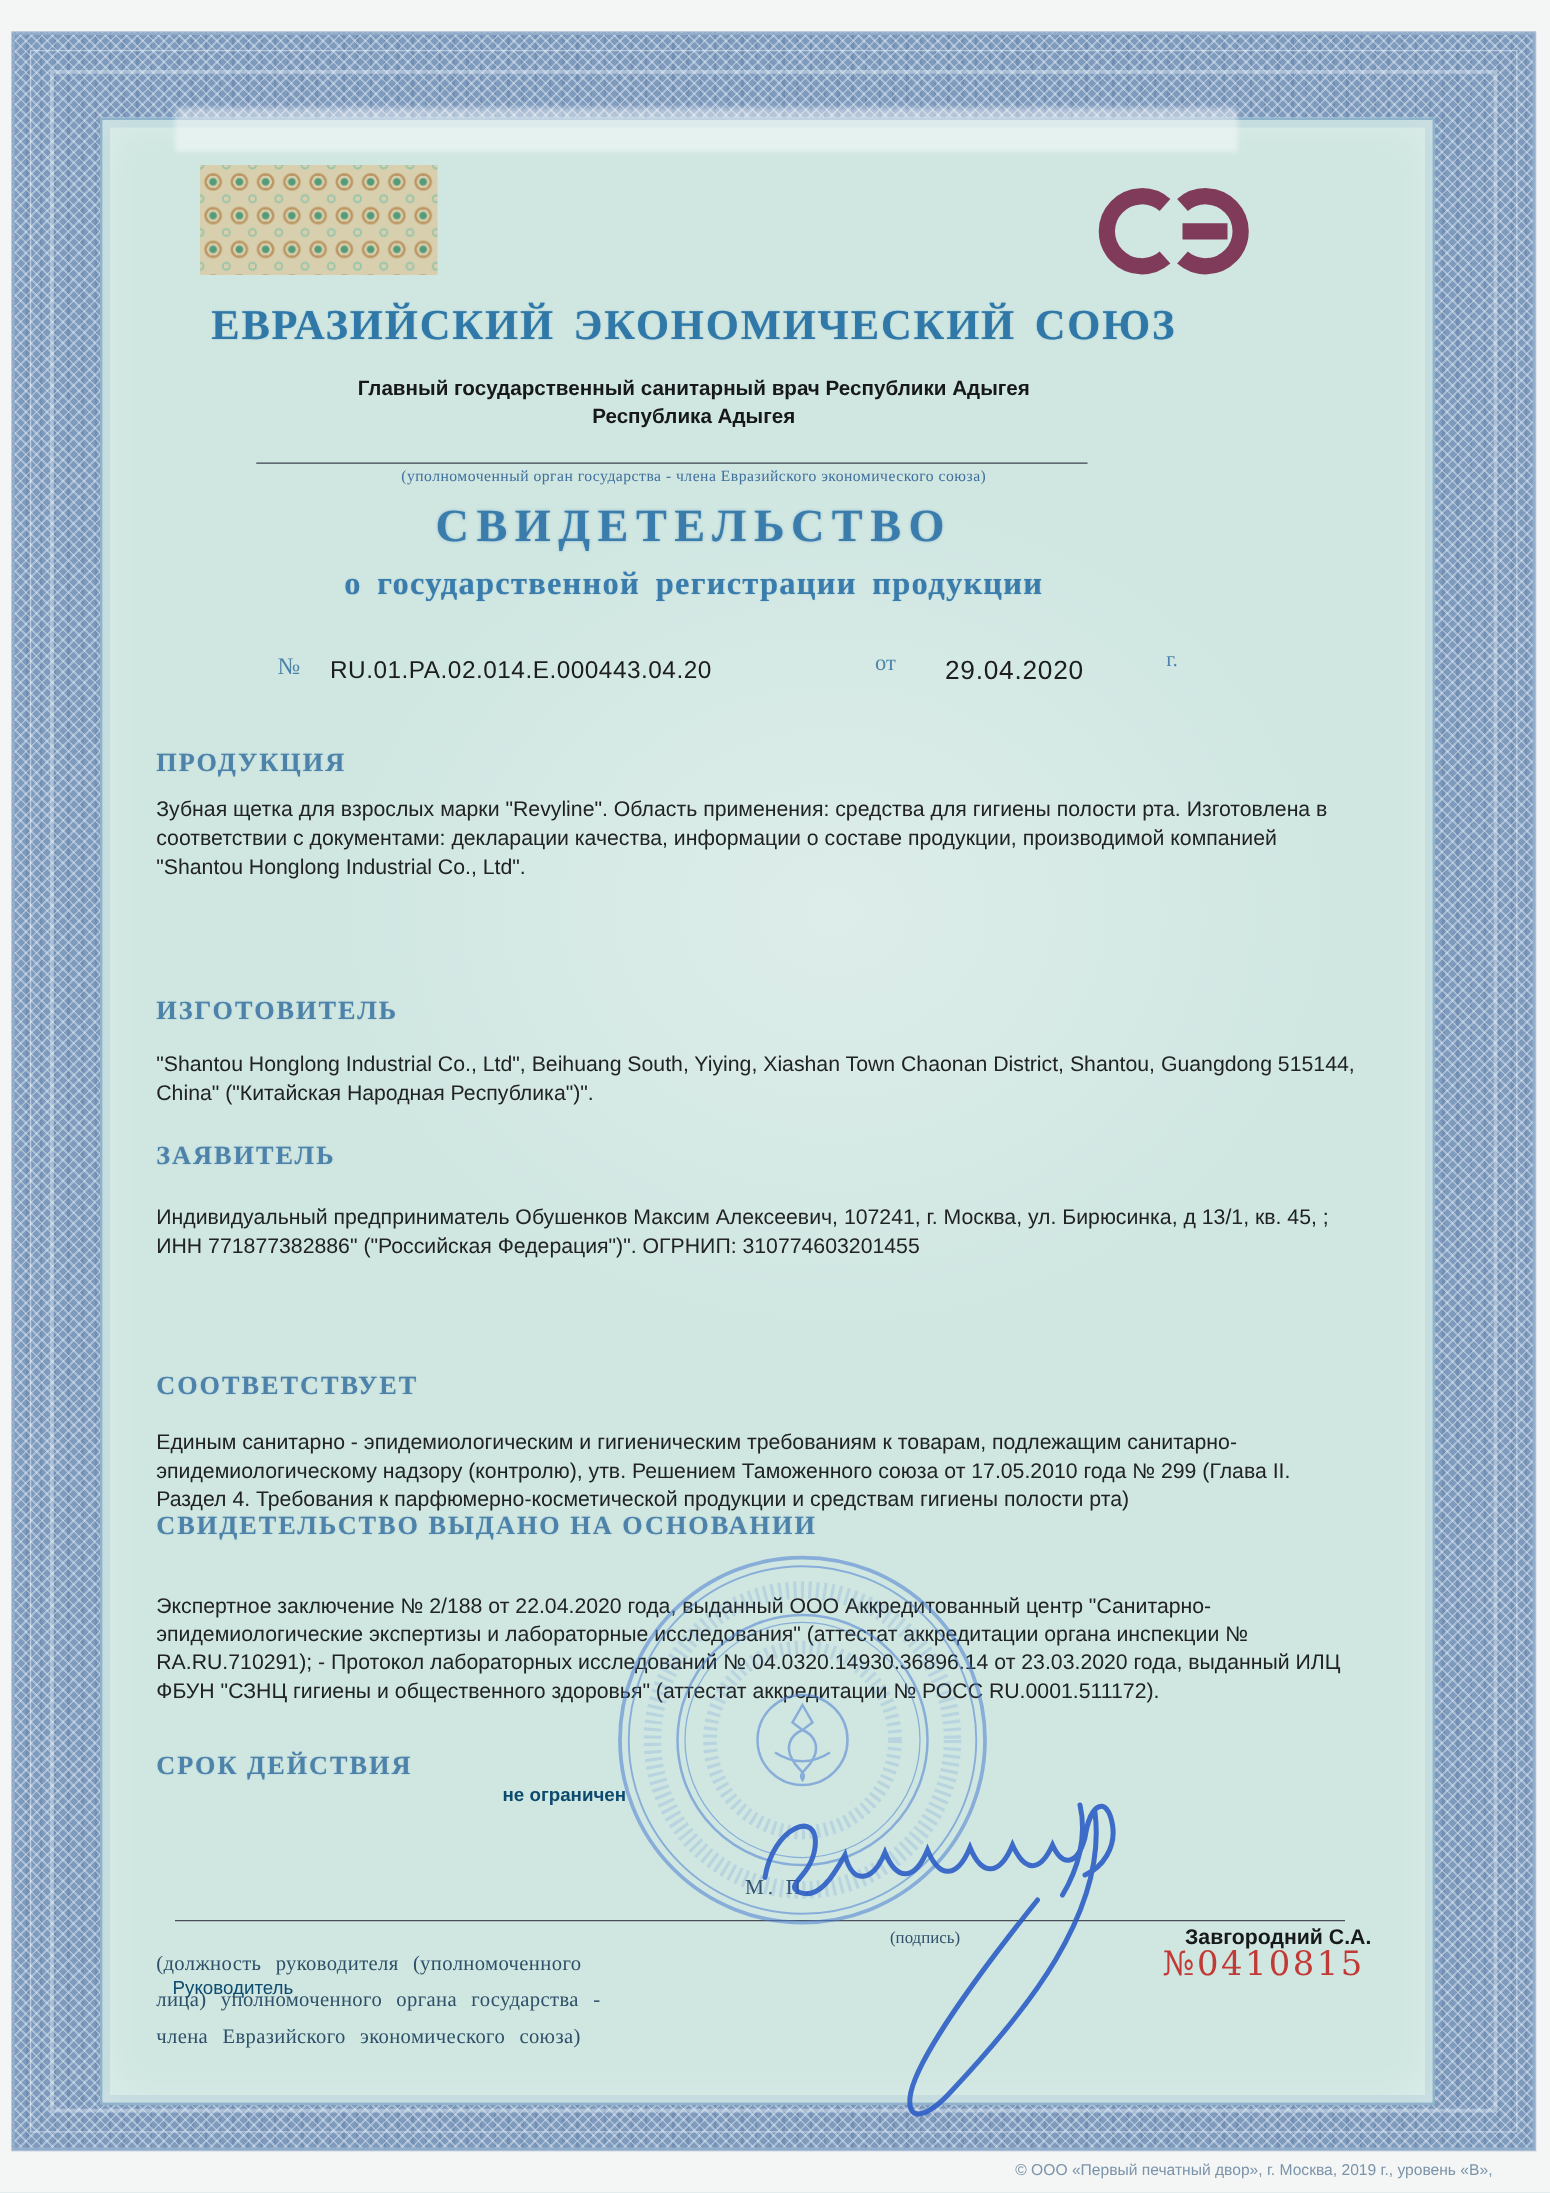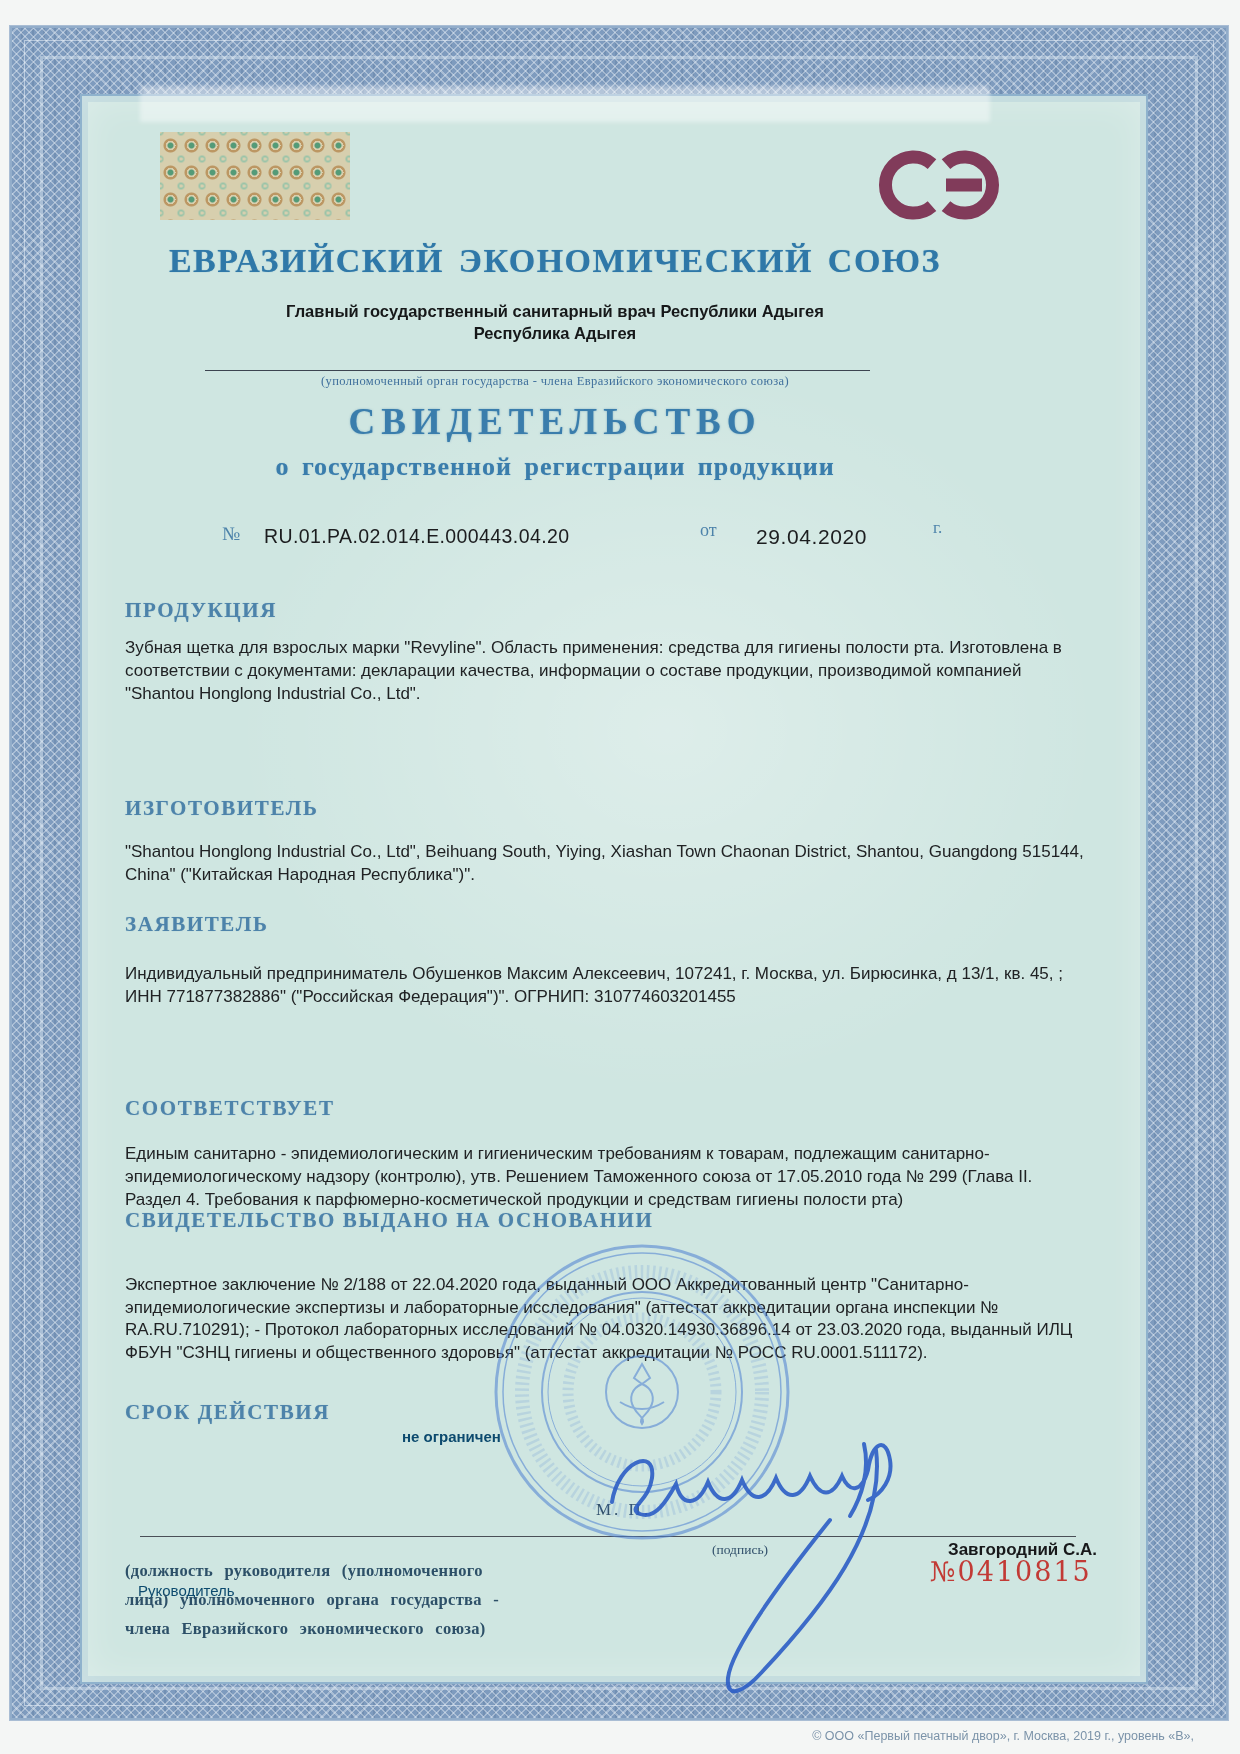--- a/index.html
+++ b/index.html
@@ -61,21 +61,21 @@
   .body-text{position:absolute;left:125px;width:962px;font-size:17px;color:#202224;line-height:23px;}
 
   
   .plain{position:absolute;font-size:15px;color:#0c4a6e;}
   .sig-line{position:absolute;left:140px;top:1536px;width:936px;border-top:1.6px solid #4a4f57;}
   .mp-label{position:absolute;left:596px;top:1500px;font-family:"Liberation Serif",serif;font-size:17px;
     letter-spacing:3px;color:#31506b;}
   .sig-caption{position:absolute;left:712px;top:1542px;font-family:"Liberation Serif",serif;font-size:13.5px;color:#31506b;}
   .signer{position:absolute;left:948px;top:1540px;font-size:17px;font-weight:700;color:#17181a;}
   .pos-note{position:absolute;left:125px;top:1556px;font-family:"Liberation Serif",serif;font-size:16.5px;
-    color:#2d5068;line-height:29px;word-spacing:7px;letter-spacing:.3px;font-weight:bold;}
+    color:#2d5068;line-height:29px;word-spacing:7px;letter-spacing:.3px;}
   .serial{position:absolute;left:930px;top:1556px;font-family:"DejaVu Serif",serif;font-size:27px;
     color:#c23a35;letter-spacing:2px;}
   .printer-note{position:absolute;right:46px;top:1729px;width:520px;text-align:right;font-size:12.5px;color:#7b93a9;}
 
   .stamp-wrap{position:absolute;left:492px;top:1242px;width:300px;height:300px;opacity:.55;}
   .ink-wrap{position:absolute;left:0;top:0;width:1240px;height:1754px;pointer-events:none;}
 </style>
 </head>
 <body>
 

